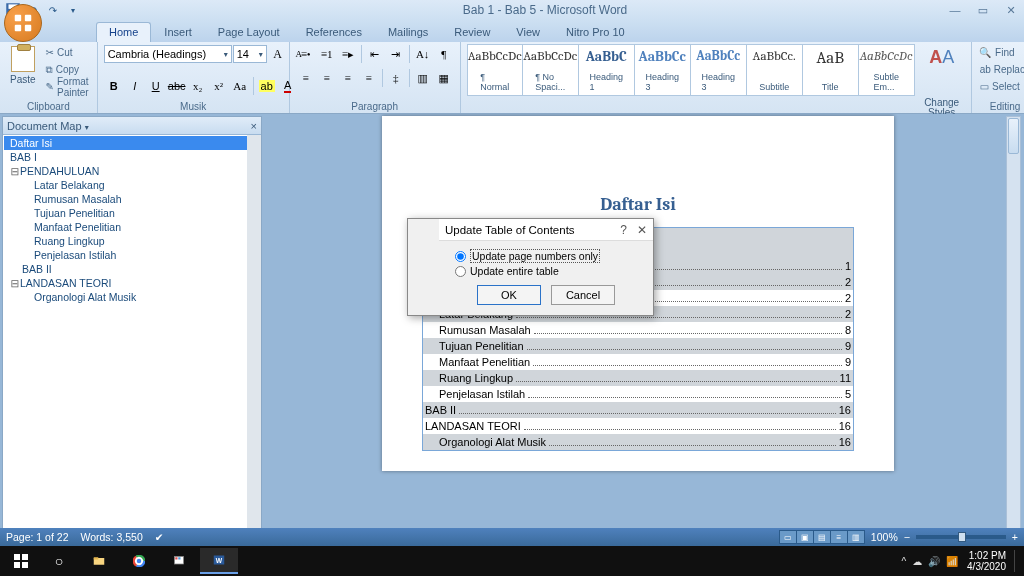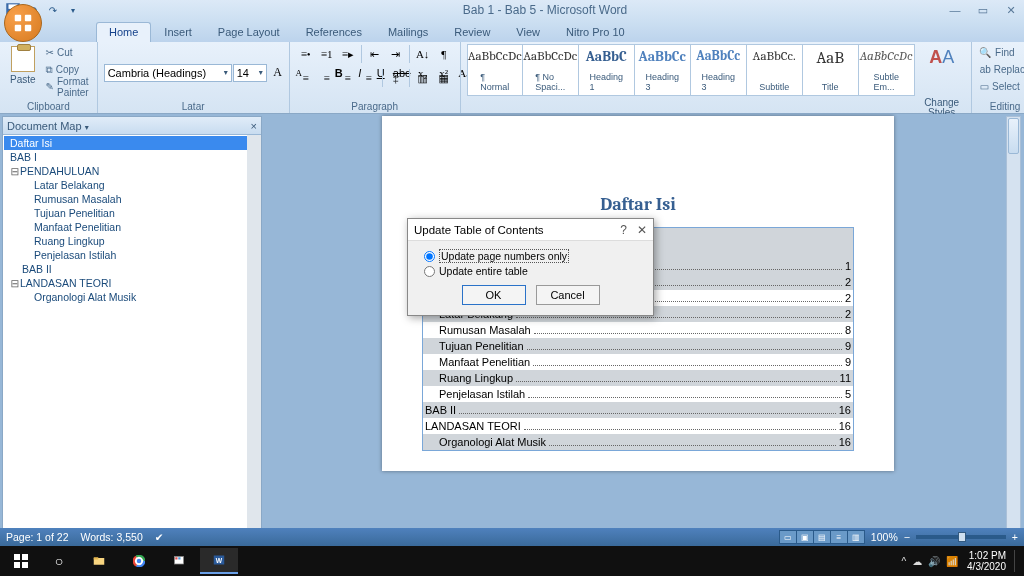--- a/index.html
+++ b/index.html
@@ -76,21 +76,21 @@
 .toc-box { border: 1px solid #7aa7d8; }
 .toc-line { font-family: Calibri, sans-serif; font-size: 11px; display: flex; align-items: baseline; padding: 2px 2px; }
 .toc-line.shaded { background: #d0d5da; }
 .toc-text { white-space: nowrap; }
 .toc-dots { flex: 1; border-bottom: 1px dotted #666; margin: 0 3px 2px 3px; height: 9px; }
 .toc-page { white-space: nowrap; }
 .toc-indent1 { padding-left: 16px; }
 .toc-spacer { height: 46px; }
 
 
-.dialog { position: absolute; left: 407px; top: 218px; width: 247px; background: #f0f0f0; border: 1px solid #888; box-shadow: 2px 2px 8px rgba(0,0,0,.35); font-size: 11px; z-index: 50; }
+.dialog { position: absolute; left: 407px; top: 218px; width: 247px; background: #f0f0f0; border: 1px solid #888; box-shadow: 2px 2px 8px rgba(0,0,0,.35); font-size: 11px; z-index: 50; padding-left: 31px; }
 .dialog-title { height: 22px; display: flex; align-items: center; justify-content: space-between; padding: 0 6px; background: #fff; border-bottom: 1px solid #ddd; font-size: 11.5px; }
 .dialog-title .btns { display: flex; gap: 10px; font-size: 12px; color: #555; }
 .dialog-body { padding: 6px 10px 10px 10px; }
 .dialog-body p { font-size: 10.5px; margin-bottom: 4px; }
 .radio-row { display: flex; align-items: center; gap: 4px; margin: 2px 0 2px 6px; font-size: 10.5px; }
 .radio-row input { margin: 0; width: 11px; height: 11px; }
 .radio-row .focused { border: 1px dotted #555; padding: 0 1px; }
 .dialog-buttons { display: flex; justify-content: center; gap: 10px; margin-top: 8px; }
 .dlg-btn { width: 64px; height: 20px; font-size: 11px; background: #f4f4f4; border: 1px solid #999; }
 .dlg-btn.default { border: 1.5px solid #2a72c8; }
@@ -182,21 +182,21 @@
         <div class="mini">
             <span>✎</span>
             <span>Format Painter</span>
           </div>
       </div>
     </div>
     <div class="group-label">Clipboard</div>
   </div>
 
   <div class="group" style="width:192px">
-    <div class="group-body" style="flex-direction:row;gap:20px;align-items:center;">
+    <div class="group-body" style="flex-direction:column;gap:12px;">
       <div class="btnrow">
         <div class="combo" style="width:128px">
             <span>Cambria (Headings)</span>
             <span class="arrow">▾</span>
           </div>
         <div class="combo" style="width:34px">
             <span>14</span>
             <span class="arrow">▾</span>
           </div>
         <div class="rb" style="font-size:12px;">A</div>
@@ -220,21 +220,21 @@
         <div class="rb">Aa</div>
         <div class="sep"></div>
         <div class="rb">
             <span style="background:#ffff60;padding:0 2px;">ab</span>
           </div>
         <div class="rb">
             <span style="border-bottom:2px solid #c00;">A</span>
           </div>
       </div>
     </div>
-    <div class="group-label">Latar</div>
+    <div class="group-label">Musik</div>
   </div>
 
   <div class="group" style="width:174px">
     <div class="group-body" style="flex-direction:column;gap:4px;">
       <div class="btnrow">
         <div class="rb">≡•</div>
         <div class="rb">≡1</div>
         <div class="rb">≡▸</div>
         <div class="sep"></div>
         <div class="rb">⇤</div>

